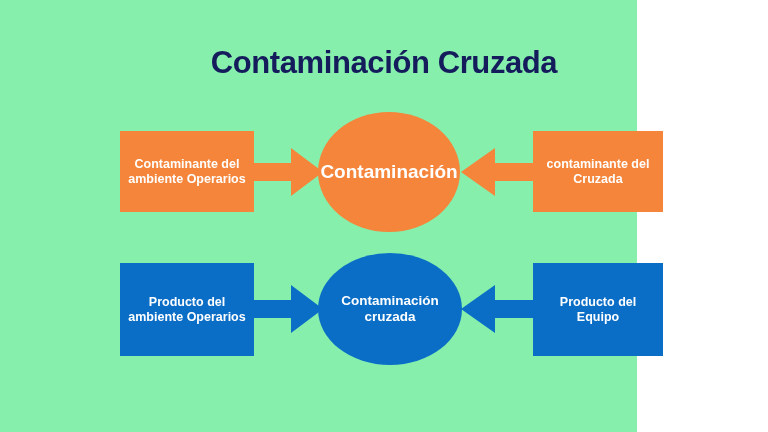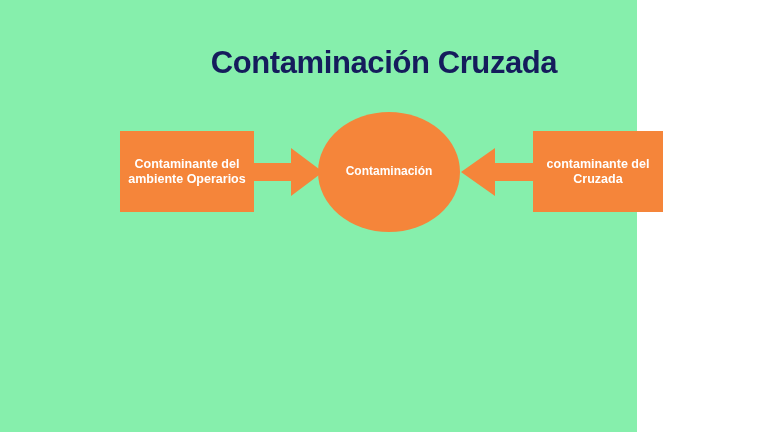--- a/index.html
+++ b/index.html
@@ -82,21 +82,21 @@
     border-radius: 50%;
     box-sizing: border-box;
     padding: 6px 10px;
   }
   .row-top .center-node {
     left: 318px;
     top: 0px;
     width: 142px;
     height: 120px;
     background: #f5853a;
-    font-size: 12px;
+    font-size: 19px;
     line-height: 1.15;
   }
   .row-bottom .center-node {
     left: 318px;
     top: 0px;
     width: 144px;
     height: 112px;
     background: #0a6ec7;
     font-size: 13.5px;
     line-height: 1.2;
@@ -141,14 +141,41 @@
         <path d="M72 15 L34 15 L34 0 L0 24 L34 48 L34 33 L72 33 Z" fill="#f5853a"></path>
       </svg>
     </div>
 
     <div class="side-box box-right">
       <span>contaminante del Cruzada</span>
     </div>
 
   </div>
 
+  <div class="row row-bottom">
+
+    <div class="side-box box-left">
+      <span>Producto del ambiente Operarios</span>
+    </div>
+
+    <div class="arrow arrow-left-to-center">
+      <svg width="70" height="48" viewBox="0 0 70 48" aria-hidden="true">
+        <path d="M0 15 L38 15 L38 0 L70 24 L38 48 L38 33 L0 33 Z" fill="#0a6ec7"></path>
+      </svg>
+    </div>
+
+    <div class="center-node">
+      <span>Contaminación cruzada</span>
+    </div>
+
+    <div class="arrow arrow-right-to-center">
+      <svg width="72" height="48" viewBox="0 0 72 48" aria-hidden="true">
+        <path d="M72 15 L34 15 L34 0 L0 24 L34 48 L34 33 L72 33 Z" fill="#0a6ec7"></path>
+      </svg>
+    </div>
+
+    <div class="side-box box-right">
+      <span>Producto del Equipo</span>
+    </div>
+
+  </div>
 
 </div>
 
 </body></html>

